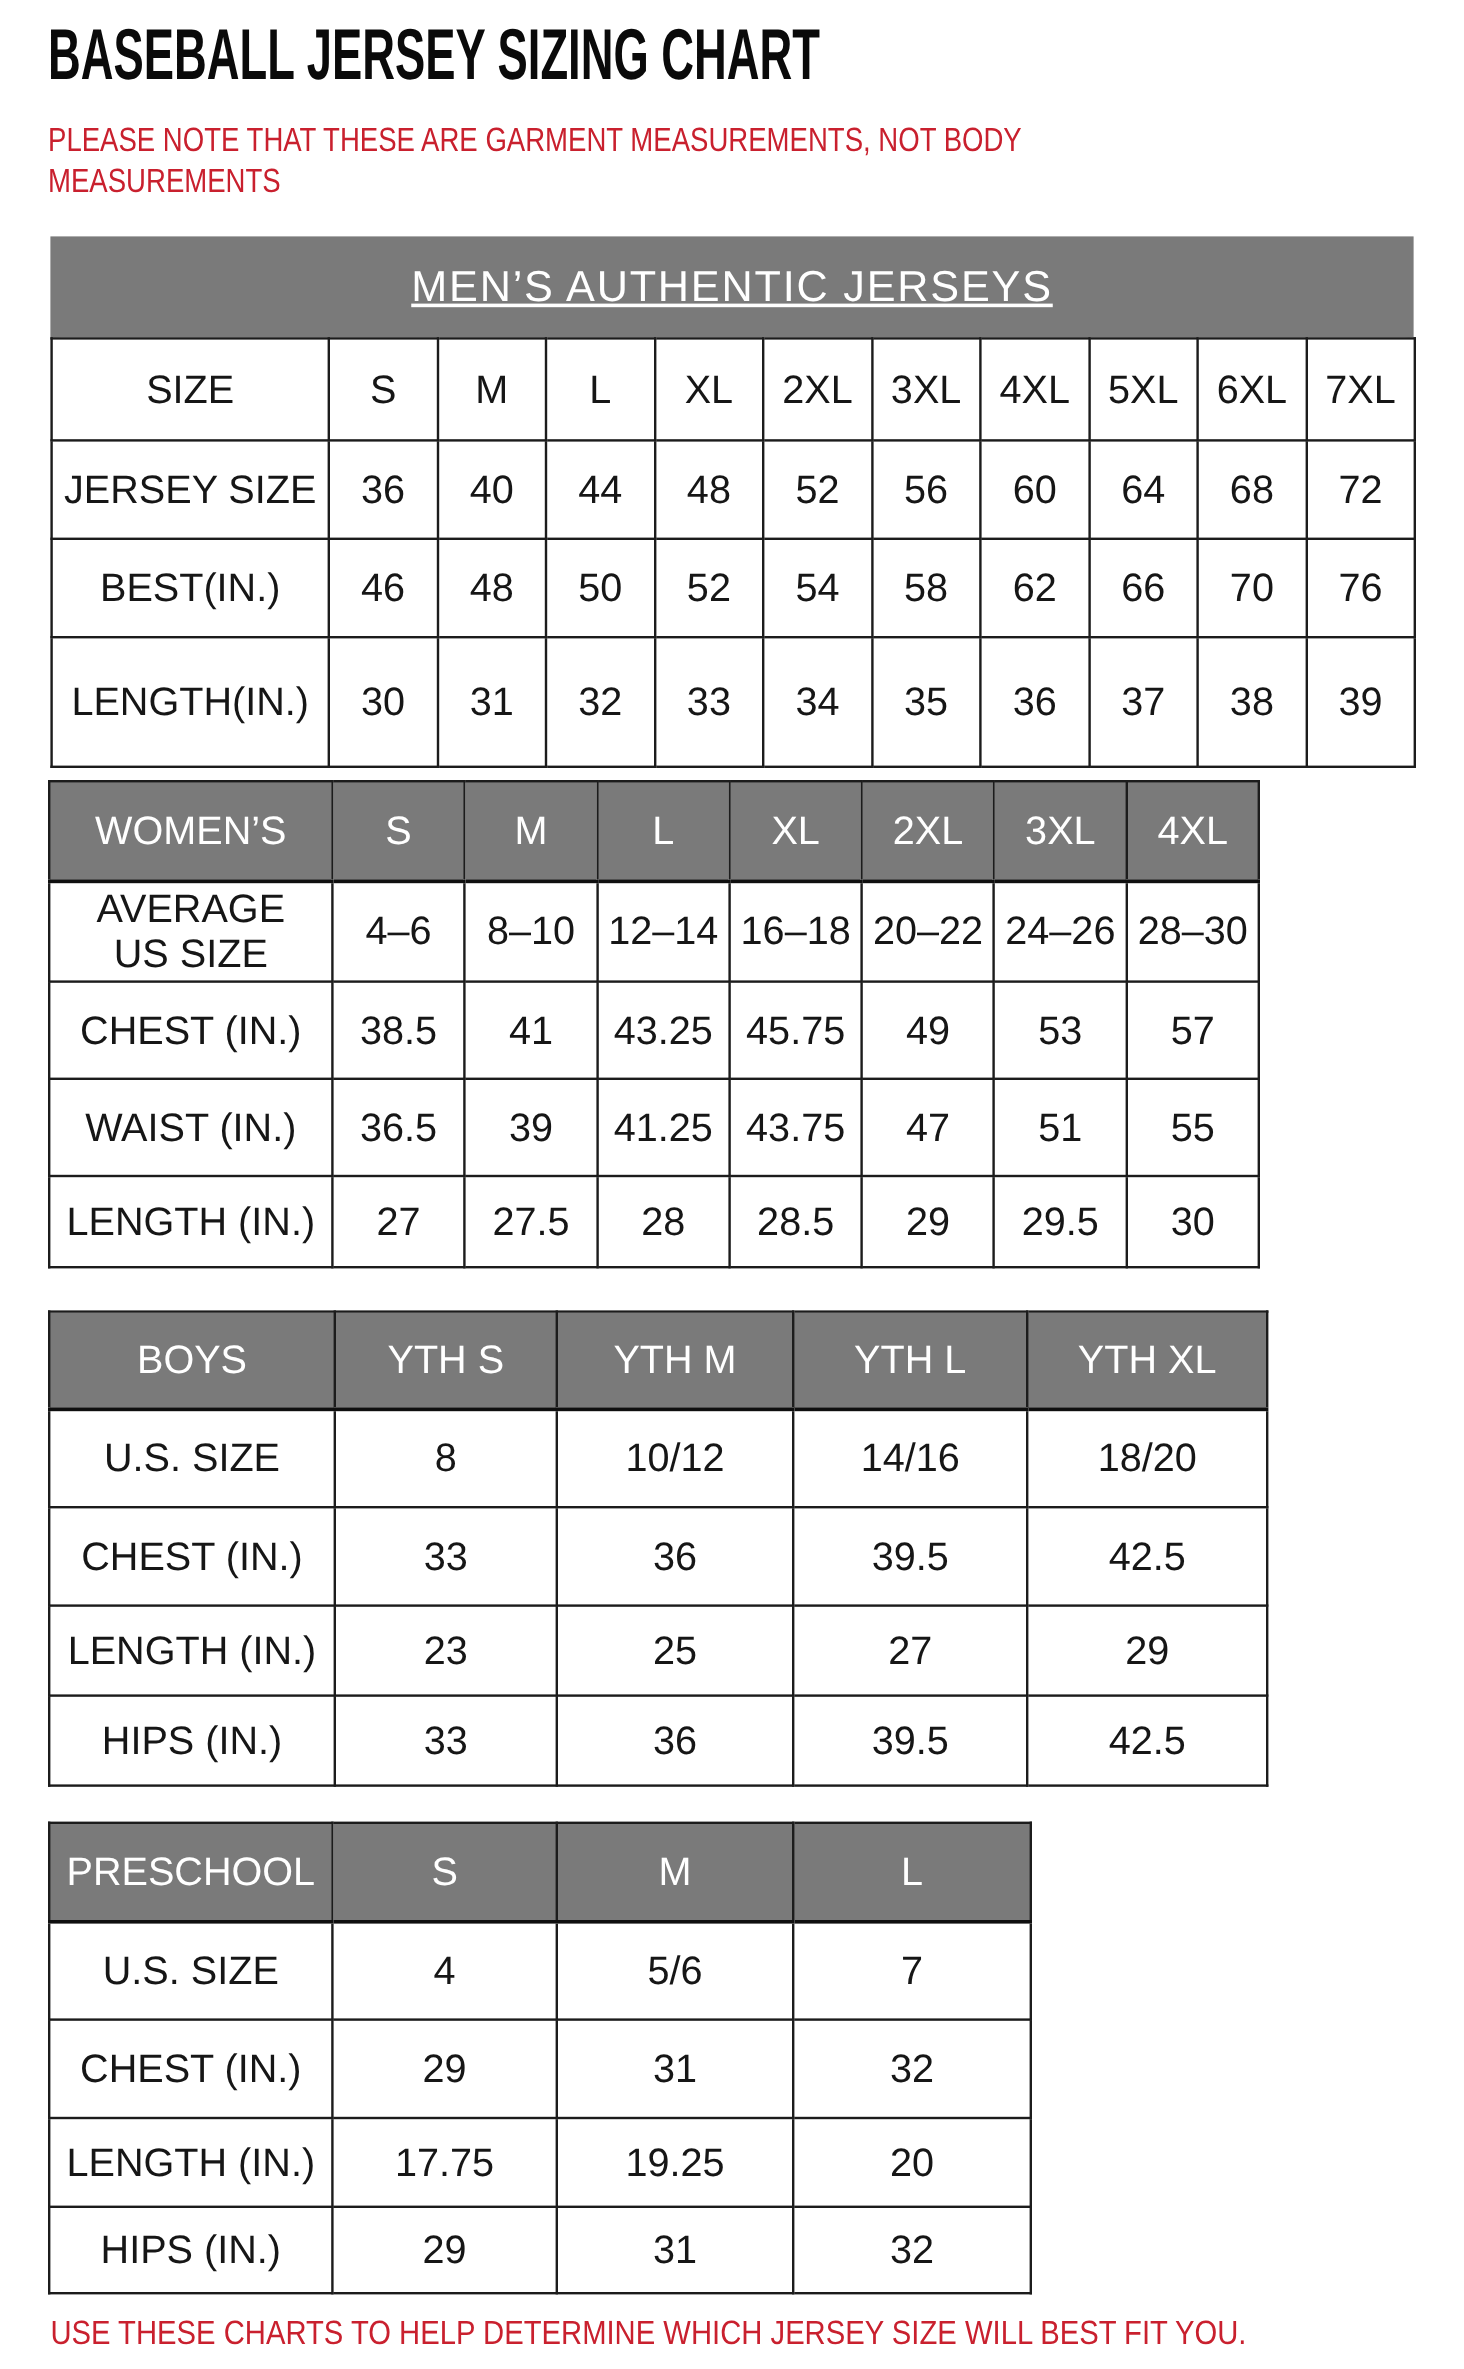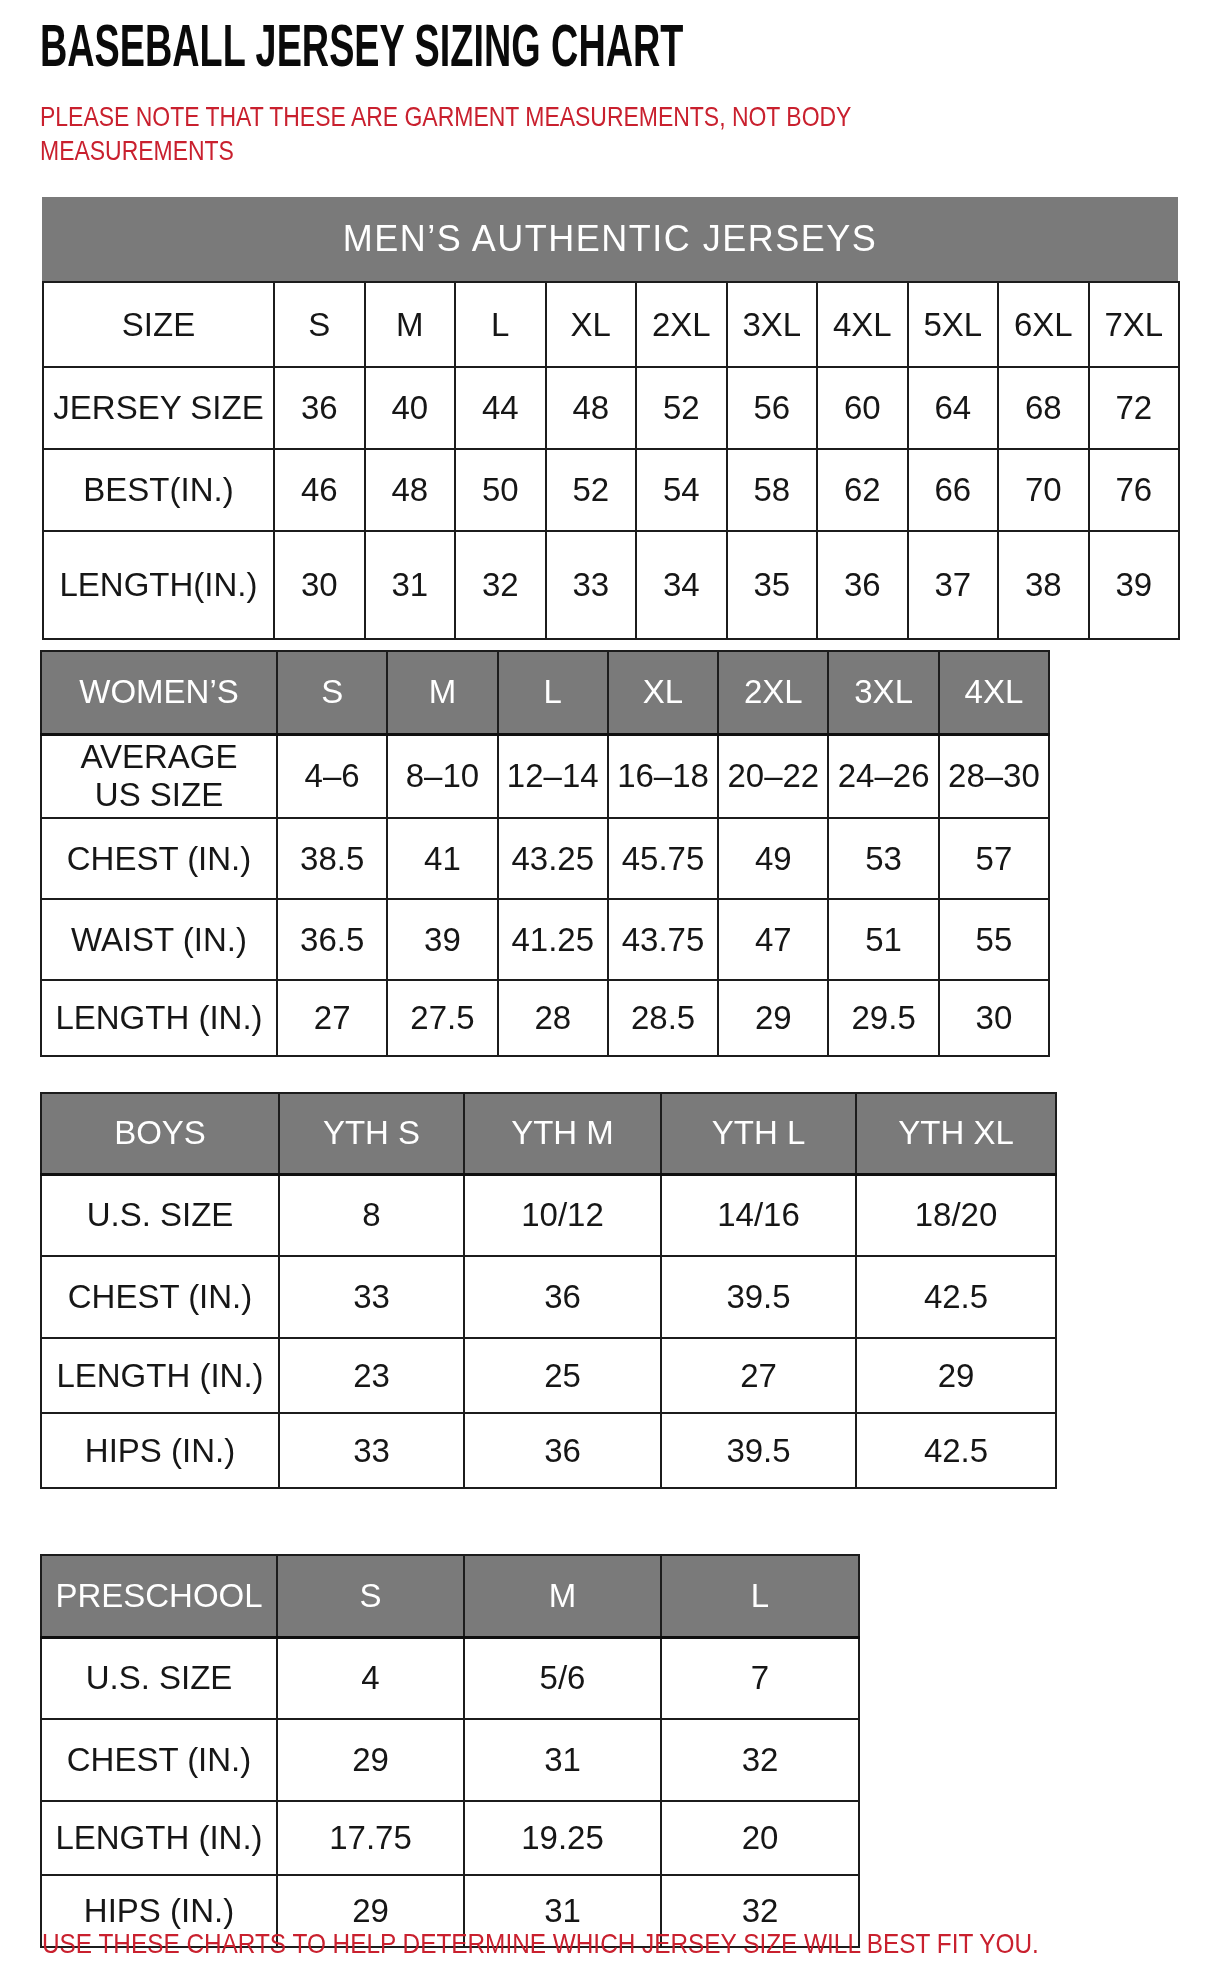--- a/index.html
+++ b/index.html
@@ -16,21 +16,21 @@
   }
   .note{
     position:absolute;left:40px;top:100px;margin:0;
     font-size:28px;line-height:34px;color:#c9202e;
     white-space:pre-line;transform:scaleX(0.82);transform-origin:left top;
   }
   .band{
     position:absolute;left:42px;top:197px;width:1136px;height:84px;
     background:#7a7a7a;color:#ffffff;
     display:flex;align-items:center;justify-content:center;
-    font-size:36px;letter-spacing:1.5px;white-space:nowrap;
+    font-size:36px;letter-spacing:1.5px;white-space:nowrap;text-decoration:underline;
   }
   table.tbl{
     position:absolute;border-collapse:collapse;table-layout:fixed;
     background:#ffffff;
     border-radius:10px;
   }
   .tbl td,.tbl th{
     border:2px solid #1c1c1c;text-align:center;vertical-align:middle;
     font-size:33px;font-weight:normal;color:#161616;padding:0;
     overflow:hidden;
@@ -229,21 +229,21 @@
   <tr style="height:75px">
     <td class="lbl">HIPS (IN.)</td>
     <td>33</td>
     <td>36</td>
     <td>39.5</td>
     <td>42.5</td>
   </tr>
 </tbody>
   </table>
 
-<table class="tbl" style="left:40px;top:1518px;width:818px;margin-top:36px;">
+<table class="tbl" style="left:40px;top:1518px;width:818px;">
   <colgroup>
     <col style="width:236px">
       <col style="width:187px">
       <col style="width:197px">
       <col style="width:198px">
   </colgroup>
   <tbody>
       <tr style="height:82px">
     <th>PRESCHOOL</th>
     <th>S</th>

